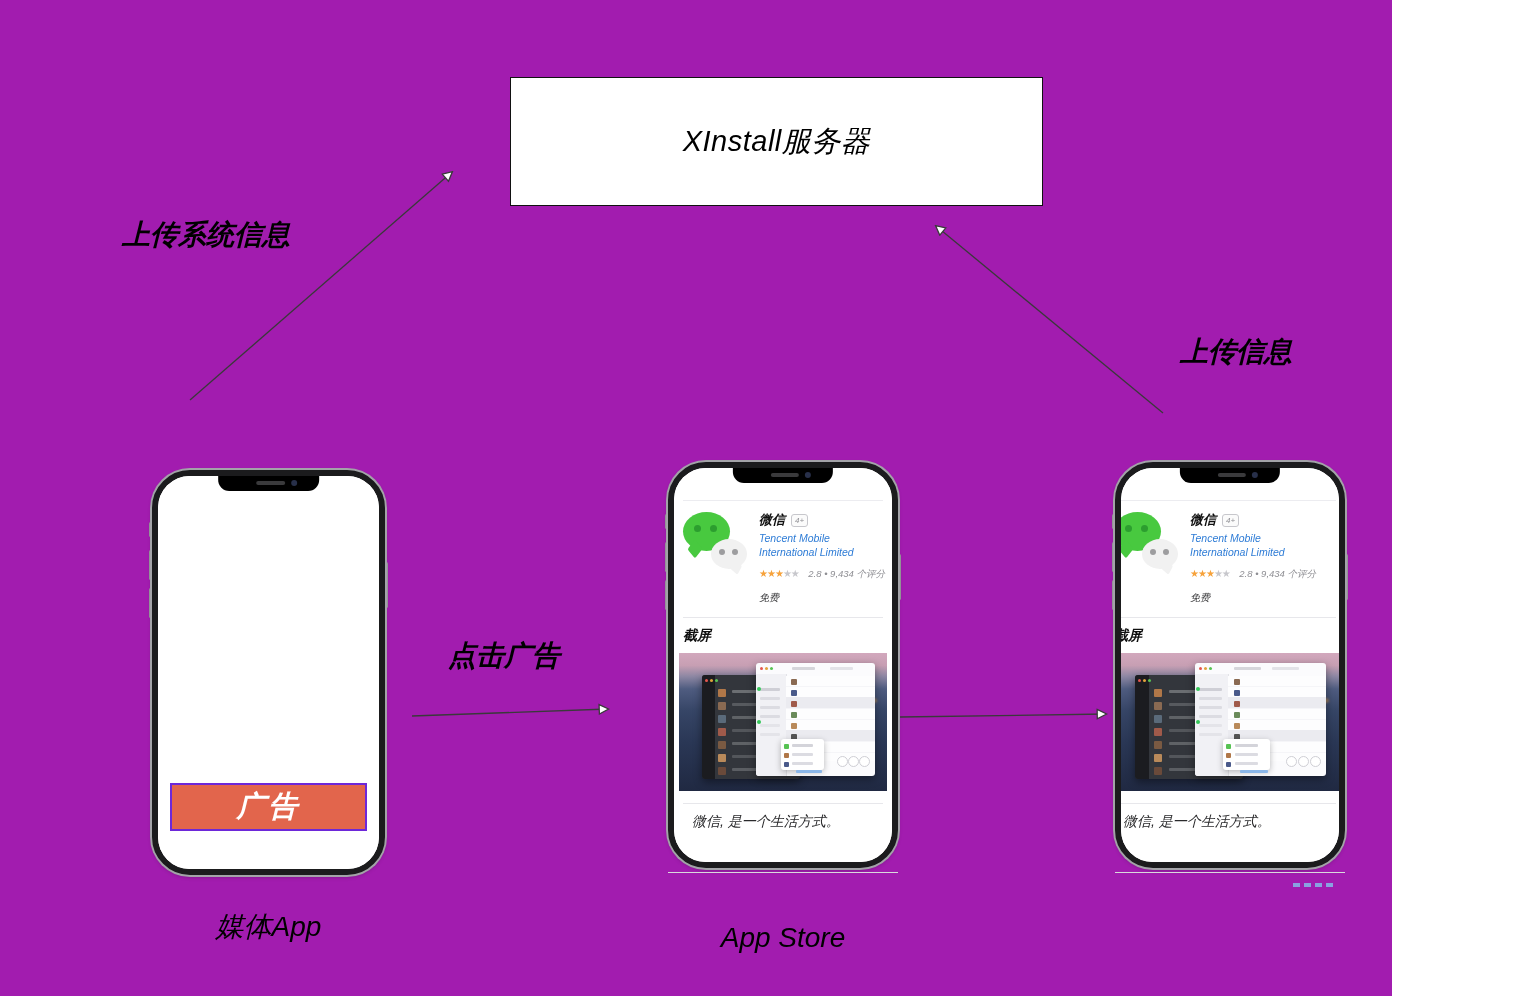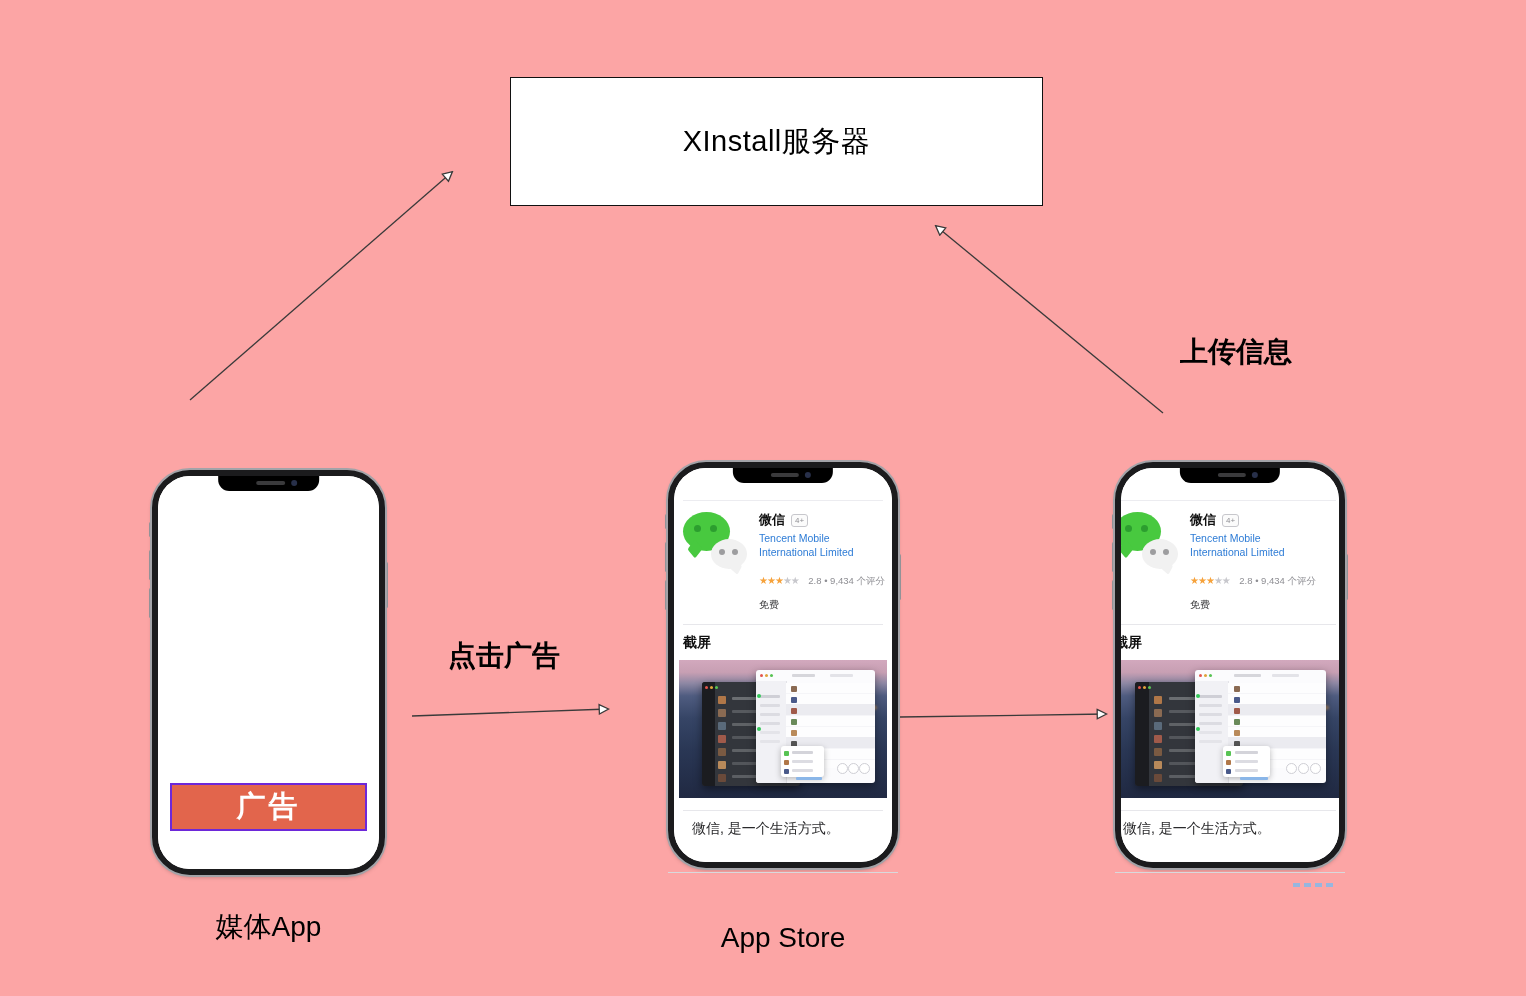--- a/index.html
+++ b/index.html
@@ -1,17 +1,17 @@
 <!DOCTYPE html>
 <html><head>
 <meta charset="utf-8">
 <style>
   html,body { margin:0; padding:0; background:#fff; }
   body { font-family:"Liberation Sans","DejaVu Sans",sans-serif; }
-  .canvas { position:relative; width:1526px; height:996px; background:#fca5a5; overflow:hidden; }
+  .canvas { position:relative; width:1392px; height:996px; background:#a21caf; overflow:hidden;font-style:italic; }
 
   svg.arrows { position:absolute; left:0; top:0; width:1526px; height:996px; pointer-events:none; }
 
   
   .server-box { position:absolute; left:510px; top:77px; width:531px; height:127px;
     border:1.5px solid #111; background:#fff; display:flex; align-items:center; justify-content:center; }
   .server-box span { font-size:29px; font-weight:500; color:#000; letter-spacing:.5px; }
 
   
   .flow-label { position:absolute; font-size:28px; font-weight:600; color:#000; white-space:nowrap; }
@@ -60,21 +60,21 @@
   .bub-w { position:absolute; right:2px; bottom:2px; width:36px; height:30px; background:#f1f1f1; border-radius:50%; }
   .bub-w::after { content:""; position:absolute; right:6px; bottom:-3px; width:10px; height:10px;
     background:#f1f1f1; transform:rotate(40deg) skew(12deg); border-radius:2px; }
   .bub-w .e1 { left:8px; top:10px; background:#9d9d9f; width:6px; height:6px; }
   .bub-w .e2 { left:21px; top:10px; background:#9d9d9f; width:6px; height:6px; }
   .store-info { flex:1; min-width:0; padding-top:2px; }
   .app-name-row { display:flex; align-items:center; gap:6px; }
   .app-name { font-size:13px; font-weight:700; color:#101010; }
   .age-badge { font-size:8px; color:#8e8e93; border:1px solid #c7c7cc; border-radius:3px; padding:0 3px; line-height:11px; background:#fbfbfb; }
   .dev { color:#2e7cd6; font-size:10.5px; line-height:1.3; margin-top:3px; width:128px; }
-  .rating-row { margin-top:11px; white-space:nowrap; }
+  .rating-row { margin-top:4px; white-space:nowrap; }
   .stars-on  { color:#f6a23b; font-size:10px; letter-spacing:-1px; }
   .stars-off { color:#c7c7cc; font-size:10px; letter-spacing:-1px; }
   .rating-text { color:#8e8e93; font-size:9.5px; margin-left:5px; }
   .price { margin-top:10px; font-size:10px; color:#3a3a3c; }
   .divider { height:1px; background:#e7e7eb; margin:12px 9px 0; }
   .shots-header { font-size:14px; font-weight:700; color:#101010; margin:9px 9px 0; }
   .tagline { font-size:14px; color:#2a2a2c; margin:9px 18px 0; white-space:nowrap; }
 
   
   .shot { position:relative; margin:8px 5px 0; height:138px; overflow:hidden;
@@ -129,20 +129,21 @@
     <line x1="190" y1="400" x2="452" y2="172" stroke="#3a3a3a" stroke-width="1.3" marker-end="url(#ah)"></line>
     <line x1="412" y1="716" x2="608" y2="709" stroke="#3a3a3a" stroke-width="1.3" marker-end="url(#ah)"></line>
     <line x1="900" y1="717" x2="1106" y2="714" stroke="#3a3a3a" stroke-width="1.3" marker-end="url(#ah)"></line>
     <line x1="1163" y1="413" x2="936" y2="226" stroke="#3a3a3a" stroke-width="1.3" marker-end="url(#ah)"></line>
   </svg>
 
   <div class="server-box">
     <span>XInstall服务器</span>
   </div>
 
+  <div class="flow-label lbl-upsys">上传系统信息</div>
   <div class="flow-label lbl-click">点击广告</div>
   <div class="flow-label lbl-upinfo">上传信息</div>
 
   <div class="phone ph1">
     <div class="side-btn sb-mute"></div>
     <div class="side-btn sb-vup"></div>
     <div class="side-btn sb-vdn"></div>
     <div class="side-btn sb-pwr"></div>
     <div class="phone-body">
       <div class="phone-screen">

